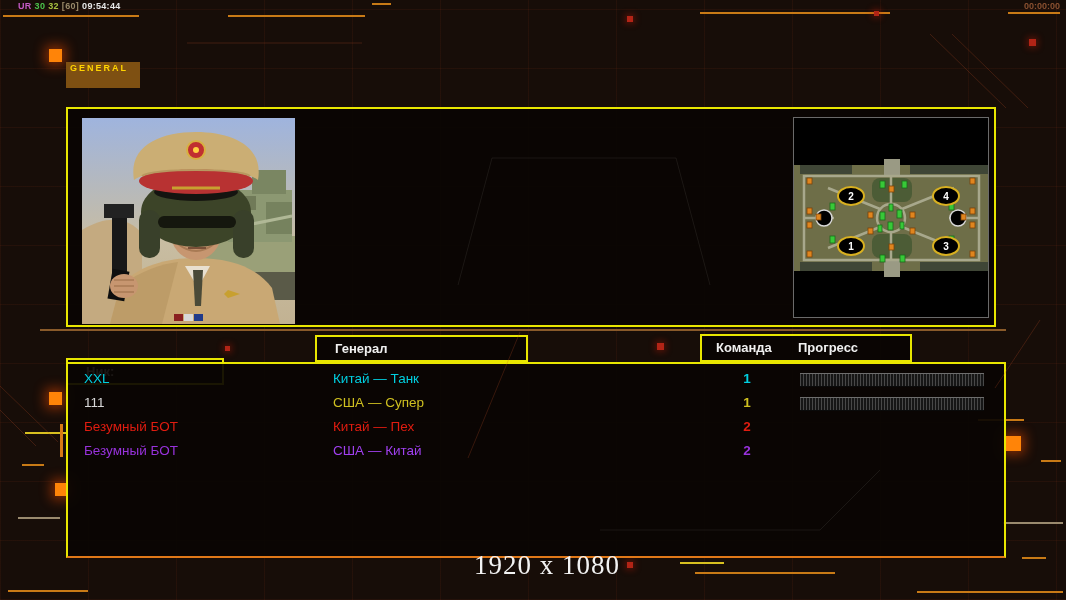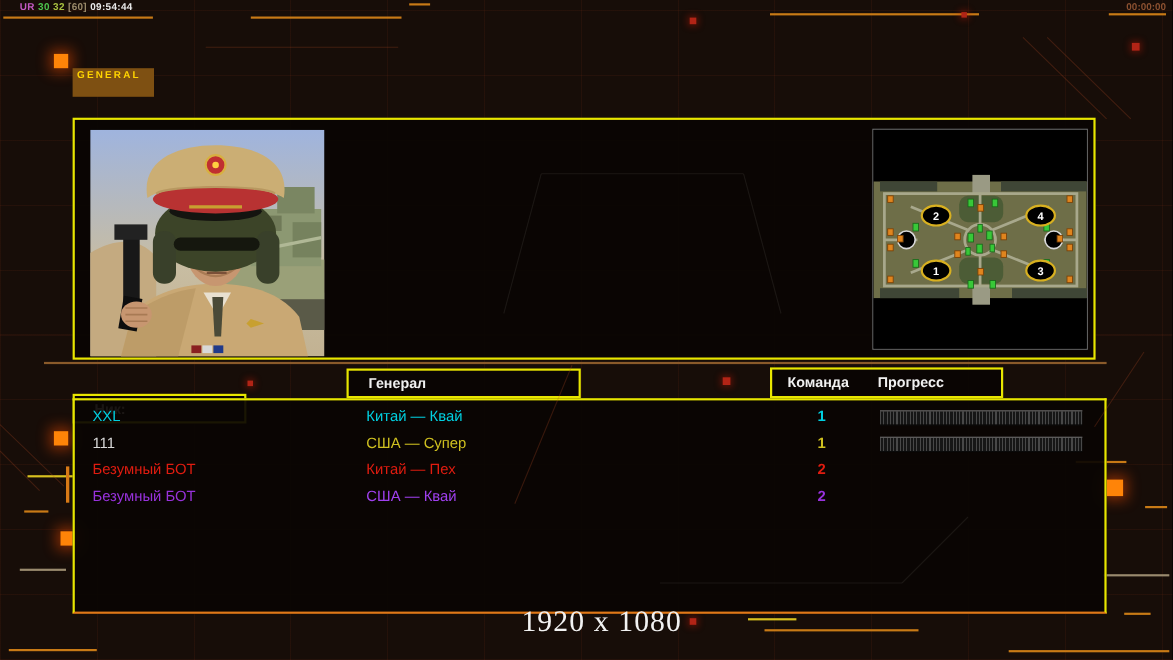--- a/index.html
+++ b/index.html
@@ -257,38 +257,38 @@
     <span class="hl" style="left:18px;">Генерал</span>
   </div>
   <div class="hbox" id="hb-team">
     <span class="hl" style="left:14px;">Команда</span>
     <span class="hl" style="left:96px;text-align:right;">Прогресс</span>
   </div>
 
   <div class="panel" id="table-panel">
     <div class="trow" style="top:3px;">
       <span class="nick" style="color: rgb(0, 207, 224);">XXL</span>
-      <span class="gen" style="color: rgb(0, 207, 224);">Китай — Квай</span>
+      <span class="gen" style="color: rgb(0, 207, 224);">Китай — Танк</span>
       <span class="team" style="color: rgb(0, 207, 224);">1</span>
       <span class="pbar"></span>
     </div>
     <div class="trow" style="top:27px;">
       <span class="nick" style="color: rgb(216, 216, 216);">111</span>
       <span class="gen" style="color: rgb(207, 192, 32);">США — Супер</span>
       <span class="team" style="color: rgb(207, 192, 32);">1</span>
       <span class="pbar"></span>
     </div>
     <div class="trow" style="top:51px;">
       <span class="nick" style="color: rgb(224, 28, 16);">Безумный БОТ</span>
       <span class="gen" style="color: rgb(224, 28, 16);">Китай — Пех</span>
       <span class="team" style="color: rgb(224, 28, 16);">2</span>
     </div>
     <div class="trow" style="top:75px;">
       <span class="nick" style="color: rgb(152, 50, 220);">Безумный БОТ</span>
-      <span class="gen" style="color: rgb(160, 64, 240);">США — Квай</span>
+      <span class="gen" style="color: rgb(160, 64, 240);">США — Китай</span>
       <span class="team" style="color: rgb(152, 50, 220);">2</span>
     </div>
   </div>
 
   <div class="abs" id="resolution">1920 x 1080</div>
 
   <svg id="hud-overlay" width="1066" height="600">
     <g stroke="rgba(190,80,40,0.25)" stroke-width="1" fill="none">
       <line x1="187" y1="43" x2="362" y2="43"></line>
       <line x1="930" y1="34" x2="1006" y2="108"></line>

